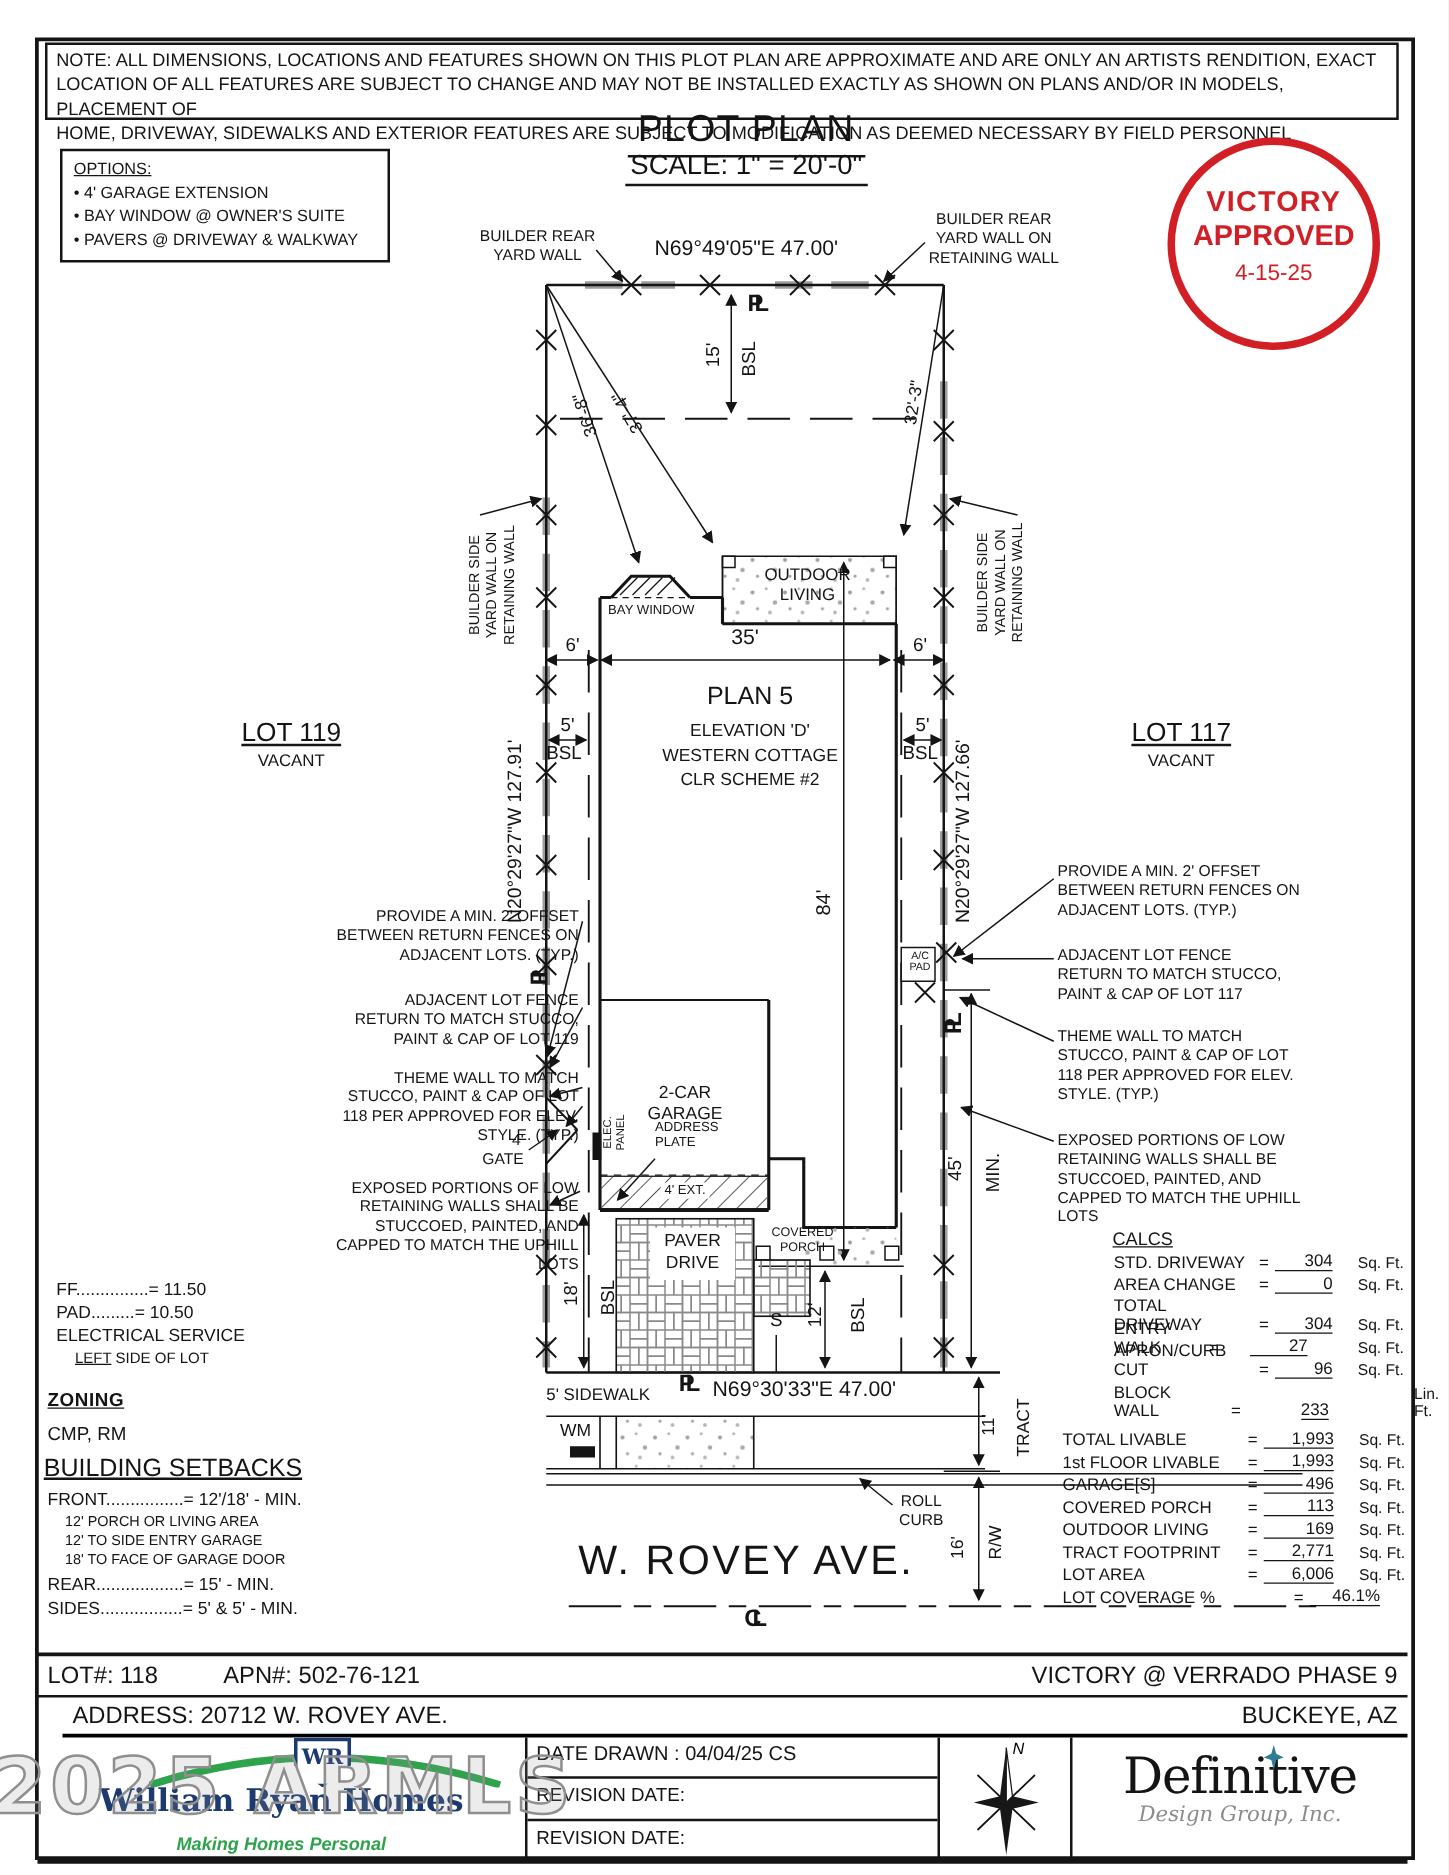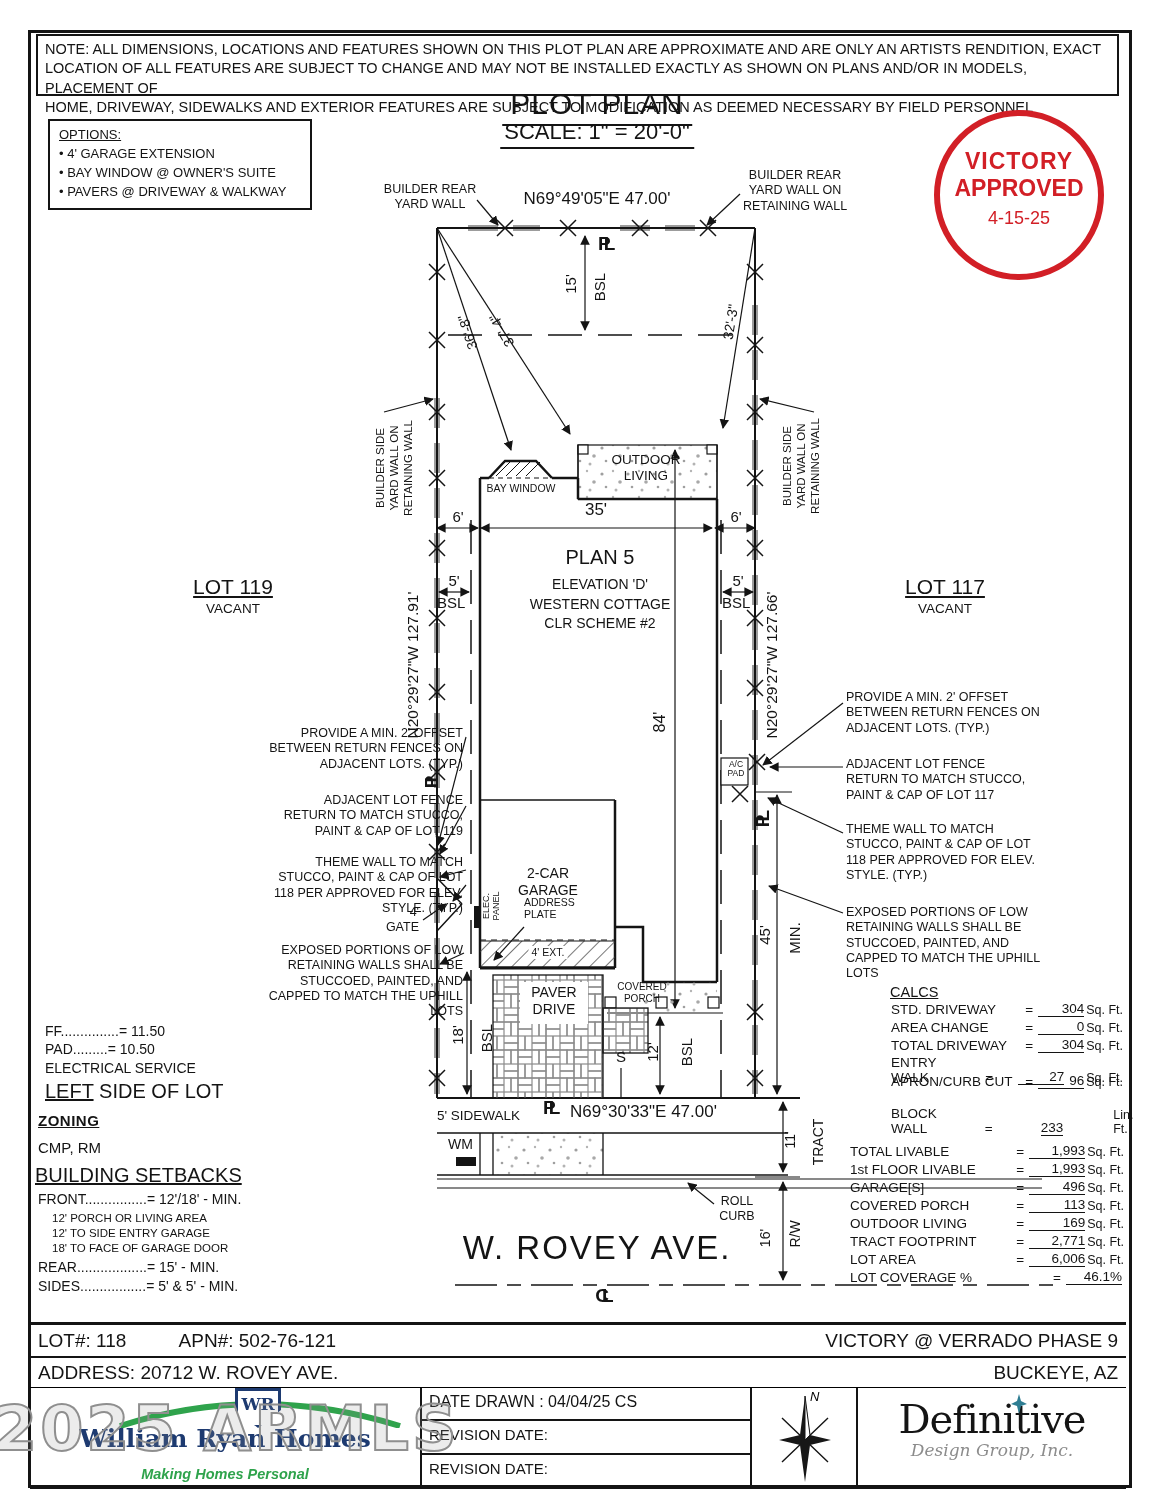--- a/index.html
+++ b/index.html
@@ -21,25 +21,25 @@
            padding:5px 9px 7px 9px;font-size:13px;line-height:1.45;}
   .stamp{position:absolute;left:934px;top:110px;width:158px;height:158px;border:6px solid #d21f26;
          border-radius:50%;text-align:center;color:#d21f26;}
   .stamp .l1{margin-top:32px;font-weight:bold;font-size:23px;letter-spacing:1px;}
   .stamp .l2{font-weight:bold;font-size:23px;letter-spacing:0;}
   .stamp .dt{font-size:18px;margin-top:6px;}
   .crow{position:absolute;display:flex;align-items:flex-end;font-size:13.5px;}
   .crow .lab{flex:1;text-align:left;}
   .crow .eq{width:18px;text-align:center;}
   .crow .val{text-align:right;border-bottom:1.5px solid #141414;}
-  .crow .unit{padding-left:2px;font-size:12.5px;}
+  .crow .unit{padding-left:20px;font-size:12.5px;}
   .bar{position:absolute;left:30px;top:1322px;width:1096px;border-top:3px solid #141414;box-sizing:border-box;}
   .bar-row{display:flex;justify-content:space-between;align-items:center;padding:1px 8px;font-size:19px;}
   .bar-row.r1{border-bottom:2.5px solid #141414;height:29px;}
-  .bar-row.r2{border-bottom:1px solid #000000;height:27px;}
+  .bar-row.r2{border-bottom:3px solid #000000;height:27px;margin-left:20px;}
   .bar-left span{margin-right:48px;}
   .footer{display:flex;height:98px;border-bottom:3px solid #141414;}
   .fcell{position:relative;box-sizing:border-box;border-right:2.5px solid #141414;}
   .fcell:last-child{border-right:none;}
   .logo-cell{width:392px;}
   .date-cell{width:330px;display:flex;flex-direction:column;}
   .date-row{flex:1;border-bottom:2.5px solid #141414;padding:5px 0 0 7px;font-size:15px;box-sizing:border-box;}
   .date-row:last-child{border-bottom:none;}
   .compass-cell{width:106px;}
   .def-cell{flex:1;text-align:center;}
@@ -367,21 +367,21 @@
   <div class="t rot" style="left:791px;top:1140px;font-size:14px;">11'</div>
   <div class="t rot" style="left:819px;top:1142px;font-size:14px;">TRACT</div>
   <div class="t rot" style="left:766px;top:1238px;font-size:14px;">16'</div>
   <div class="t rot" style="left:796px;top:1234px;font-size:14px;">R/W</div>
   <div class="t c nw" style="left:597px;top:1228px;font-size:33px;letter-spacing:2px;">W. ROVEY AVE.</div>
   <div class="t c pl" style="left:601px;top:1284px;">CL</div>
 
   <div class="t" style="left:45px;top:1022px;font-size:14px;line-height:1.32;">FF...............= 11.50</div>
   <div class="t" style="left:45px;top:1041px;font-size:14px;">PAD.........= 10.50</div>
   <div class="t" style="left:45px;top:1060px;font-size:14px;">ELECTRICAL SERVICE</div>
-  <div class="t nw" style="left:45px;top:1079px;font-size:20px;"><span class="ul">LEFT</span><span>  SIDE OF LOT</span></div>
+  <div class="t nw" style="left:60px;top:1079px;font-size:12px;"><span class="ul">LEFT</span><span>  SIDE OF LOT</span></div>
 
   <div class="t ul" style="left:38px;top:1112px;font-size:15px;font-weight:bold;letter-spacing:.5px;">ZONING</div>
   <div class="t" style="left:38px;top:1139px;font-size:15px;">CMP, RM</div>
   <div class="t ul" style="left:35px;top:1163px;font-size:20px;">BUILDING SETBACKS</div>
   <div class="t" style="left:38px;top:1191px;font-size:14px;">FRONT................= 12'/18' - MIN.</div>
   <div class="t" style="left:52px;top:1211px;font-size:11.5px;line-height:1.32;">12' PORCH OR LIVING AREA
 12' TO SIDE ENTRY GARAGE
 18' TO FACE OF GARAGE DOOR</div>
   <div class="t" style="left:38px;top:1259px;font-size:14px;">REAR..................= 15' - MIN.</div>
   <div class="t" style="left:38px;top:1278px;font-size:14px;">SIDES.................= 5' &amp; 5' - MIN.</div>

